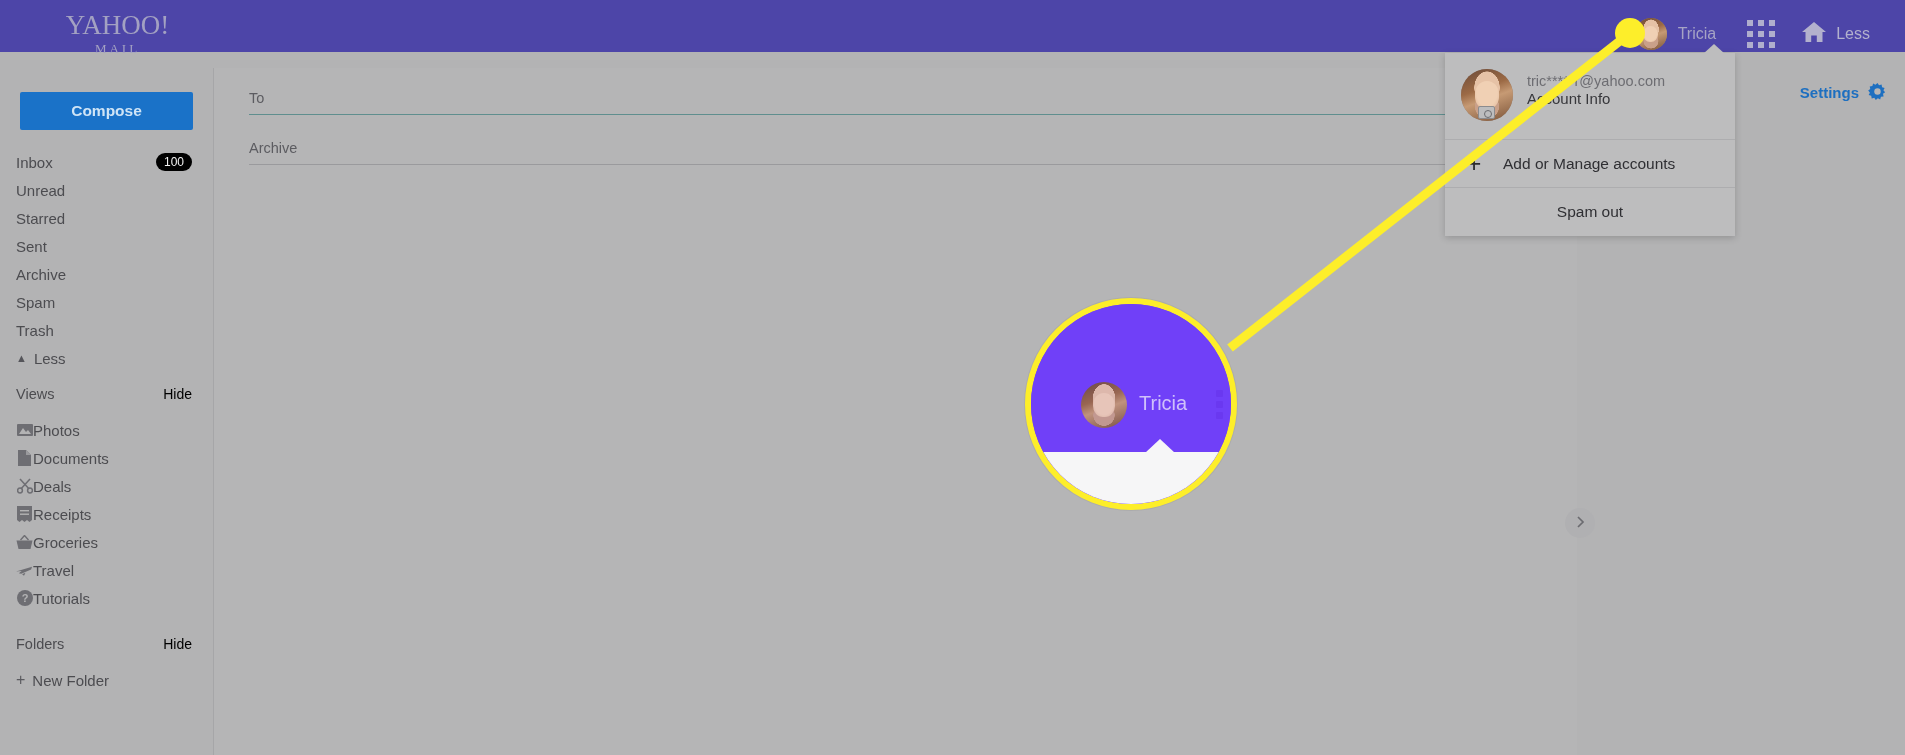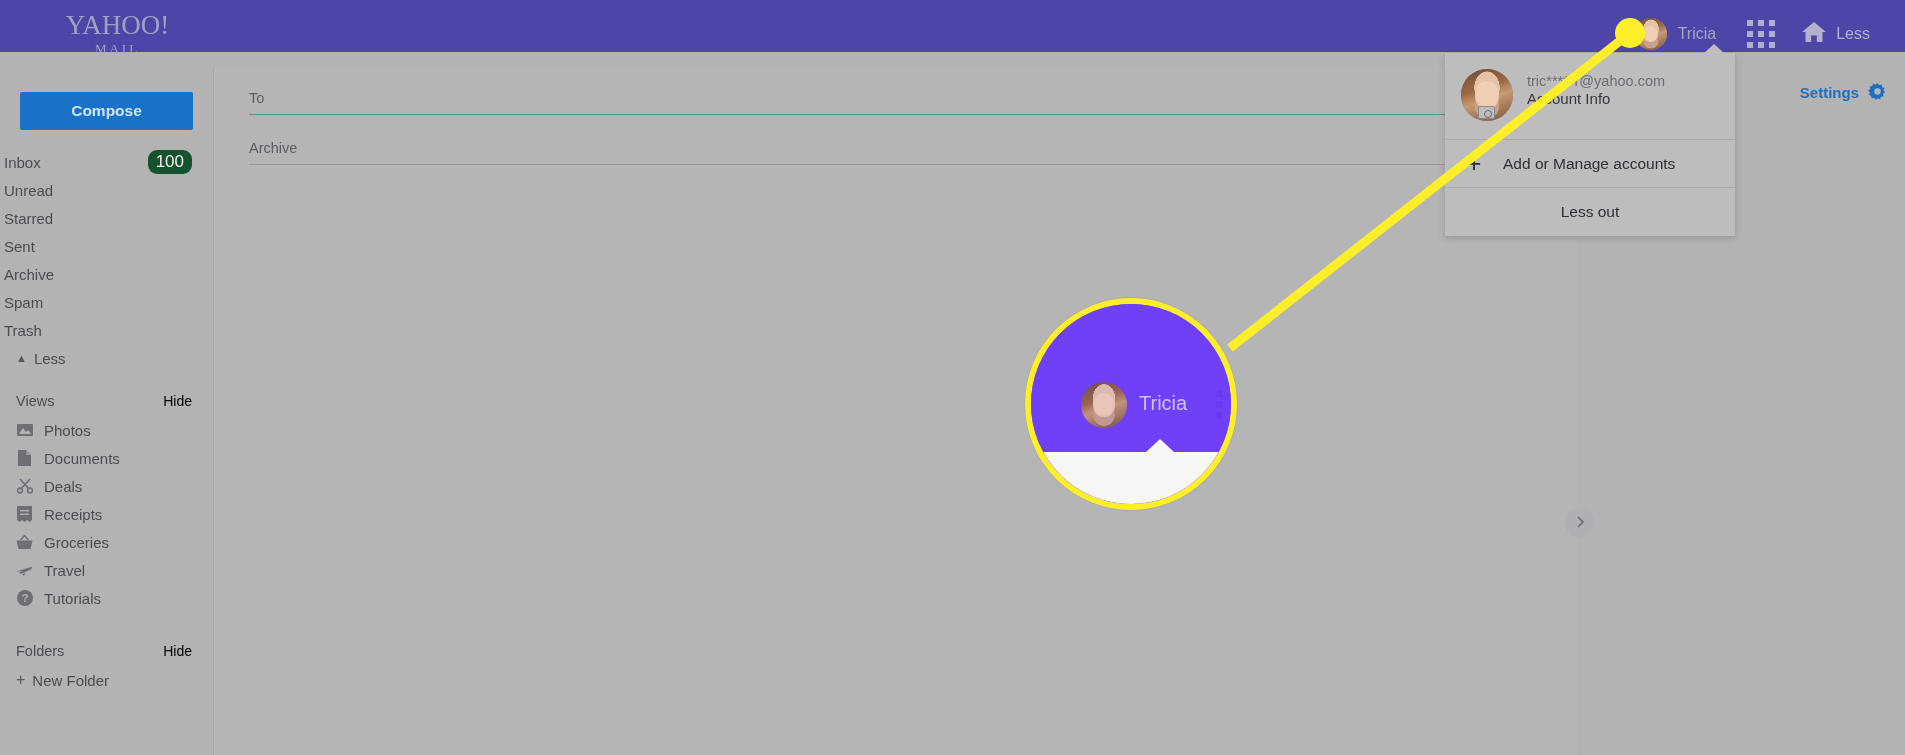--- a/index.html
+++ b/index.html
@@ -175,56 +175,55 @@
     border-radius: 2px;
     width: calc(100% - 40px);
     cursor: pointer;
     font-family: "Liberation Sans", sans-serif;
   }
   .nav-list { margin-top: 18px; }
   .nav-row {
     display: flex;
     align-items: center;
     height: 28px;
-    padding: 0 21px 0 4px;
+    padding: 0 21px 0 16px;
     font-size: 15px;
     color: #4c4c50;
     cursor: pointer;
   }
   .nav-row .nav-label { flex: 1; }
   .nav-badge {
-    background: #14532d;
+    background: #000000;
     color: #f0f0f0;
     border-radius: 9px;
-    font-size: 17px;
+    font-size: 12px;
     padding: 2px 8px;
     min-width: 26px;
     text-align: left;
   }
   .nav-row.less { color:#4c4c50; gap:7px; padding-left:16px; }
   .chev-up { font-size: 11px; color:#55555a; }
 
   .section-head {
     display: flex;
-    align-items: center;
+    align-items: flex-start;
     height: 30px;
     padding: 0 21px 0 16px;
     font-size: 14.5px;
     color: #4c4c50;
     margin-top: 14px;
   }
   .section-head .sh-title { flex: 1; }
   .section-head .sh-hide { color:#000000; font-size:14px; cursor:pointer; }
 
   .view-row {
     display: flex;
     align-items: center;
     height: 28px;
     padding: 0 16px;
-    gap: 11px;
     font-size: 15px;
     color: #4c4c50;
     cursor: pointer;
   }
   .vicon {
     width: 17px; height: 17px;
     flex: 0 0 17px;
     display:flex; align-items:center; justify-content:center;
     color:#6e6e73;
   }
@@ -686,21 +685,21 @@
         <span id="menu-account-info">Account Info</span>
       </span>
     </div>
 
     <div class="menu-item" id="menu-add">
       <span class="mi-plus">+</span>
       <span>Add or Manage accounts</span>
     </div>
 
     <div class="menu-item" id="menu-signout">
-      <span>Less out</span>
+      <span>Spam out</span>
     </div>
   </div>
 
   <svg id="annot">
     <line x1="1630" y1="33" x2="1230" y2="348" stroke="#fdee2a" stroke-width="9"></line>
     <circle cx="1630" cy="33" r="15" fill="#fdee2a"></circle>
   </svg>
 
   <div id="magnifier">
     <div id="mag-inner">

